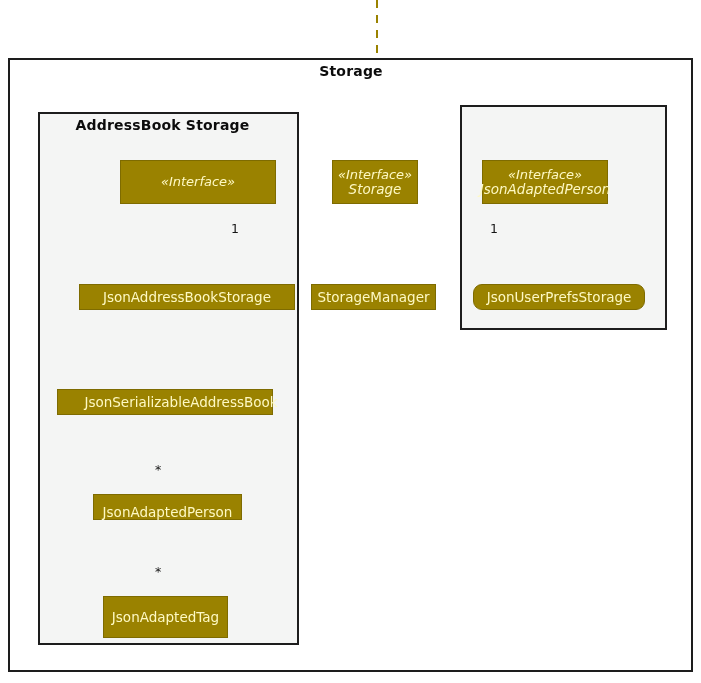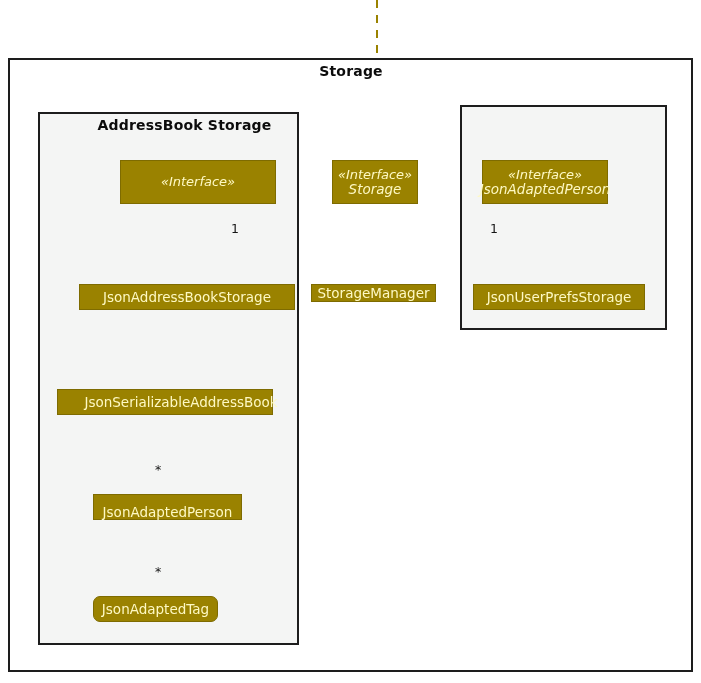--- a/index.html
+++ b/index.html
@@ -152,21 +152,21 @@
     <g>
       <line x1="172" y1="520" x2="172" y2="584" stroke="#9a8200" stroke-width="2"></line>
       <path d="M163,579 L172,596 L181,579" fill="none" stroke="#9a8200" stroke-width="2.2"></path>
     </g>
   </svg>
 
   <div class="pkg pkg-outer" style="left:8px; top:58px; width:685px; height:614px;"></div>
   <div class="pkg-title" style="left:248px; top:63px; width:206px;">Storage</div>
 
   <div class="pkg pkg-inner" style="left:38px; top:112px; width:261px; height:533px;"></div>
-  <div class="pkg-title" style="left:54px; top:117px; width:261px;">AddressBook Storage</div>
+  <div class="pkg-title" style="left:32px; top:117px; width:261px;">AddressBook Storage</div>
 
   <div class="pkg pkg-inner" style="left:460px; top:105px; width:207px; height:225px;"></div>
 
   <div class="cls iface" style="left:120px; top:160px; width:156px; height:44px;">
     <span class="stereotype">«Interface»</span>
   </div>
 
   <div class="cls iface" style="left:332px; top:160px; width:86px; height:44px;">
     <span class="stereotype">«Interface»</span>
     <span class="cname">Storage</span>
@@ -174,37 +174,37 @@
 
   <div class="cls iface" style="left:482px; top:160px; width:126px; height:44px;">
     <span class="stereotype">«Interface»</span>
     <span class="cname">JsonAdaptedPerson</span>
   </div>
 
   <div class="cls" style="left:79px; top:284px; width:216px; height:26px;">
     <span class="cname">JsonAddressBookStorage</span>
   </div>
 
-  <div class="cls" style="left:311px; top:284px; width:125px; height:18px;align-items:center;">
+  <div class="cls" style="left:311px; top:284px; width:125px; height:26px;align-items:center;">
     <span class="cname">StorageManager</span>
   </div>
 
-  <div class="cls" style="left:473px; top:284px; width:172px; height:26px;">
+  <div class="cls" style="left:473px; top:284px; width:172px; height:26px;border-radius:9px;">
     <span class="cname">JsonUserPrefsStorage</span>
   </div>
 
   <div class="cls" style="left:57px; top:389px; width:216px; height:26px;padding-left:32px;">
     <span class="cname">JsonSerializableAddressBook</span>
   </div>
 
   <div class="cls" style="left:93px; top:494px; width:149px; height:26px;justify-content:flex-end;">
     <span class="cname">JsonAdaptedPerson</span>
   </div>
 
-  <div class="cls" style="left:93px; top:596px; width:125px; height:26px;border-radius:7px;">
+  <div class="cls" style="left:103px; top:596px; width:125px; height:42px;">
     <span class="cname">JsonAdaptedTag</span>
   </div>
 
   <div class="mult" style="left:231px; top:221px;">1</div>
   <div class="mult" style="left:490px; top:221px;">1</div>
   <div class="mult" style="left:155px; top:462px;">*</div>
   <div class="mult" style="left:155px; top:564px;">*</div>
 
 </div>
 

